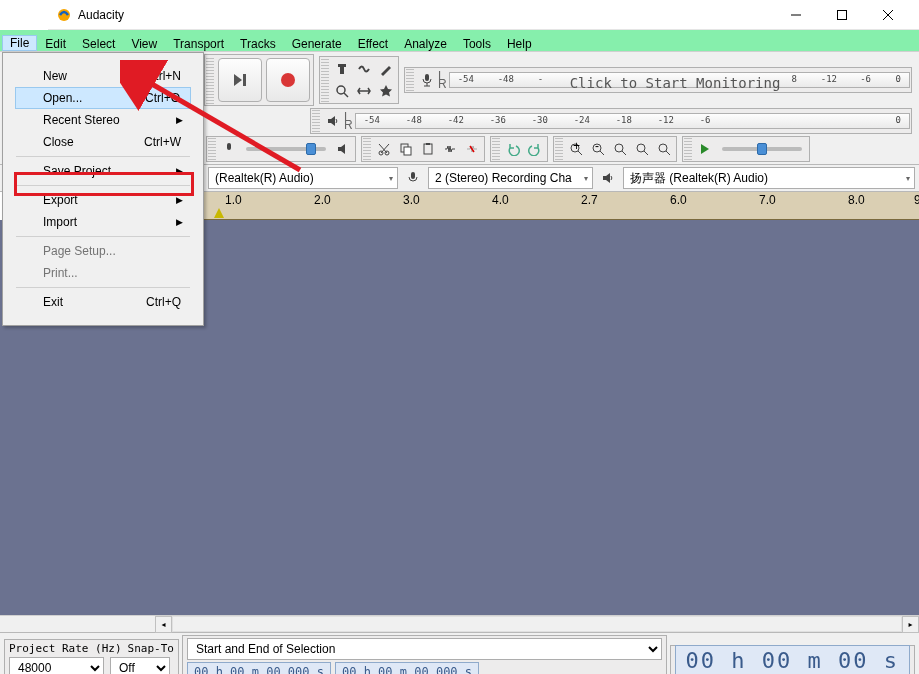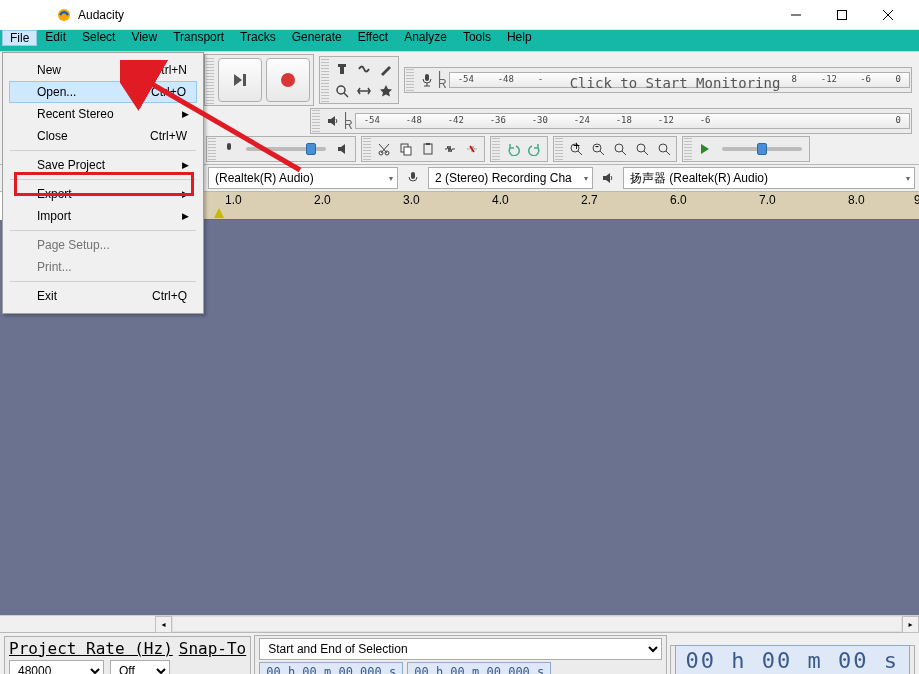--- a/index.html
+++ b/index.html
@@ -6,26 +6,26 @@
 body { width: 919px; height: 674px; background: #fff; overflow: hidden; position: relative; }
 
 
 .titlebar { height: 30px; display: flex; align-items: center; padding: 0 8px; background: #fff; border-bottom: 1px solid #e5e5e5; margin-left: 48px; }
 .titlebar .app-icon { width: 16px; height: 16px; margin-right: 6px; }
 .titlebar .title { flex: 1; font-size: 12px; }
 .titlebar .win-btn { width: 46px; height: 30px; display: flex; align-items: center; justify-content: center; }
 .titlebar .win-btn svg { width: 10px; height: 10px; }
 
 
-.menubar { height: 22px; display: flex; align-items: flex-start; padding: 0 2px; background: #14b8a6; border-bottom: 1px solid #d0d0d0; }
+.menubar { height: 22px; display: flex; align-items: flex-end; padding: 0 2px; background: #86efac; border-bottom: 1px solid #d0d0d0; }
 .menubar .menu-item { padding: 0 8px; display: flex; align-items: center; font-size: 12px; cursor: default; }
 .menubar .menu-item.active { background: #cde8ff; border: 1px solid #99c9ef; padding: 0 7px; }
 
 
-.dropdown { position: absolute; top: 52px; left: 2px; width: 202px; background: #f0f0f0; border: 1px solid #a0a0a0; box-shadow: 2px 2px 3px rgba(0,0,0,.25); z-index: 100; padding: 6px; }
+.dropdown { position: absolute; top: 52px; left: 2px; width: 202px; background: #f0f0f0; border: 1px solid #a0a0a0; box-shadow: 2px 2px 3px rgba(0,0,0,.25); z-index: 100; padding: 12px; }
 .dropdown .dd-item { height: 22px; display: flex; align-items: center; padding: 0 30px 0 28px; position: relative; font-size: 12px; }
 .dropdown .dd-item .shortcut { position: absolute; right: 10px; }
 .dropdown .dd-item .sub-arrow { position: absolute; right: 8px; font-size: 9px; }
 .dropdown .dd-item.highlight { background: #cde8ff; border: 1px solid #99c9ef; height: 22px; padding: 0 29px 0 27px; }
 .dropdown .dd-item.disabled { color: #737373; }
 .dropdown .dd-sep { height: 1px; background: #d0d0d0; margin: 3px 1px; }
 .export-highlight { position: absolute; border: 3px solid #e01b24; top: 172px; left: 14px; width: 180px; height: 24px; z-index: 101; pointer-events: none; }
 
 
 .toolbar-area { background: #f0f0f0; border-bottom: 1px solid #b8b8b8; padding: 2px 4px; }
@@ -53,21 +53,21 @@
 .track-area { height: 395px; background: #6b7290; position: relative; }
 
 
 .h-scroll { display: flex; height: 17px; background: #f0f0f0; border-top: 1px solid #d0d0d0; }
 .h-scroll .sb-btn { width: 17px; height: 17px; border: 1px solid #c0c0c0; background: #f0f0f0; display: flex; align-items: center; justify-content: center; font-size: 8px; }
 .h-scroll .sb-track { flex: 1; background: #f0f0f0; border: 1px solid #e0e0e0; }
 
 
 .status { display: flex; align-items: center; background: #f0f0f0; border-top: 1px solid #b8b8b8; padding: 2px 4px; gap: 3px; }
 .status .panel { border: 1px solid #b0b0b0; background: #edecec; padding: 2px 4px; }
-.status .label { font-size: 16px; font-family: monospace; text-decoration: underline; }
+.status .label { font-size: 11px; font-family: monospace; }
 .status select, .status .combo { height: 22px; border: 1px solid #adadad; background: #fff; font-size: 12px; padding: 0 4px; }
 .time-big { background: #dfe8f6; border: 1px solid #8faacb; font-family: monospace; font-size: 22px; color: #3a5b8c; padding: 2px 10px; letter-spacing: 2px; }
 .time-small { background: #dfe8f6; border: 1px solid #8faacb; font-family: monospace; font-size: 12px; color: #3a5b8c; padding: 2px 6px; }
 
 
 .red-arrow { position: absolute; top: 60px; left: 120px; z-index: 102; pointer-events: none; }
 
 .slider { width: 80px; height: 4px; background: #bbb; border-radius: 2px; position: relative; margin: 0 6px; }
 .slider .thumb { position: absolute; width: 10px; height: 12px; background: #4a8fd6; border: 1px solid #2d6aa8; border-radius: 2px; top: -4px; }
 </style>

